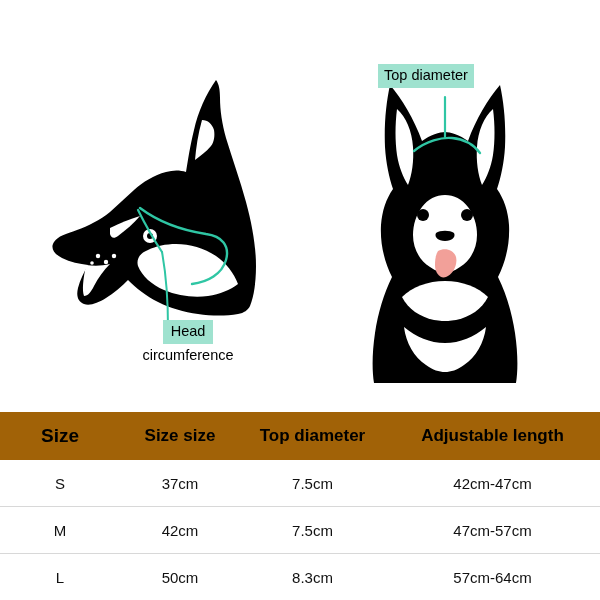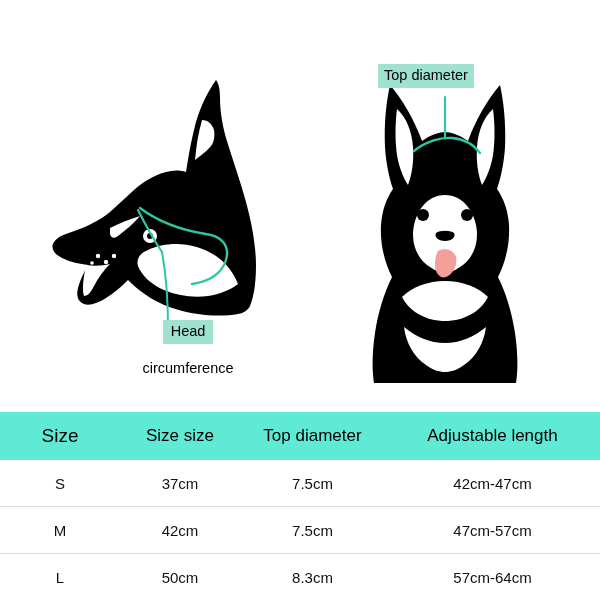--- a/index.html
+++ b/index.html
@@ -63,39 +63,39 @@
     left: 378px;
     top: 64px;
   }
   #label-head-circ {
     left: 118px;
     top: 320px;
     width: 140px;
     text-align: center;
   }
   #label-head-circ .line1 .hl { padding: 2px 8px 3px 8px; }
-  #label-head-circ .line2 { margin-top: 14px; }
+  #label-head-circ .line2 { margin-top: 1px; }
   #label-head-circ .line2 .hl { padding: 1px 4px 2px 4px; background: transparent; }
 
   
   .table-wrap {
     position: absolute;
     left: 0;
     top: 412px;
     width: 600px;
   }
   table.size-table {
     border-collapse: collapse;
     width: 600px;
     table-layout: fixed;
   }
   table.size-table thead th {
-    background: #5eead4;
+    background: #a16207;
     font-size: 17px;
-    font-weight: normal;
+    font-weight: bold;
     color: #000000;
     height: 46px;
     text-align: center;
     vertical-align: middle;
   }
   table.size-table thead th.col-size {
     font-size: 19px;
   }
   table.size-table tbody td {
     height: 44px;

